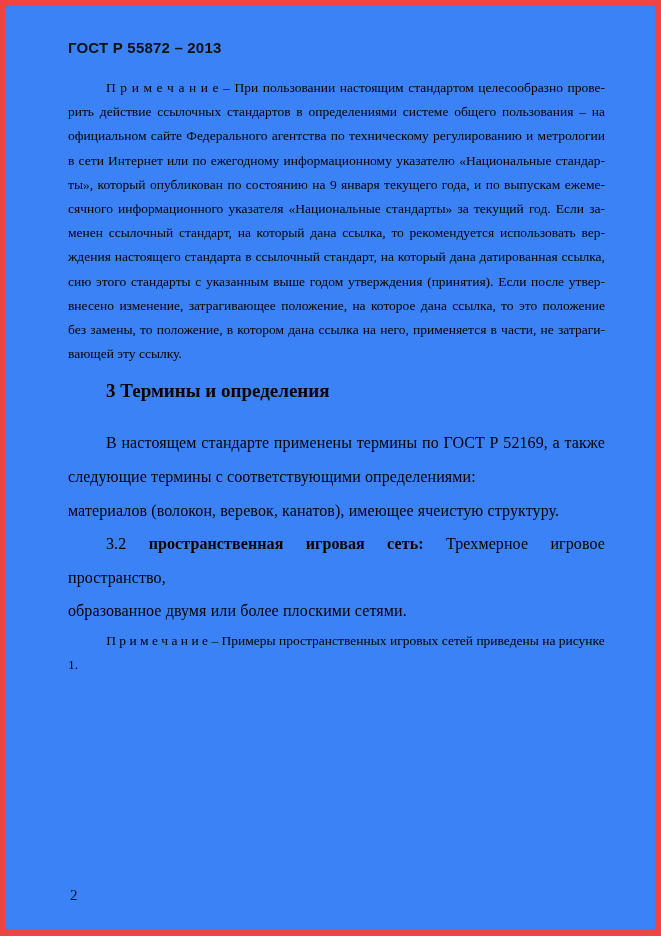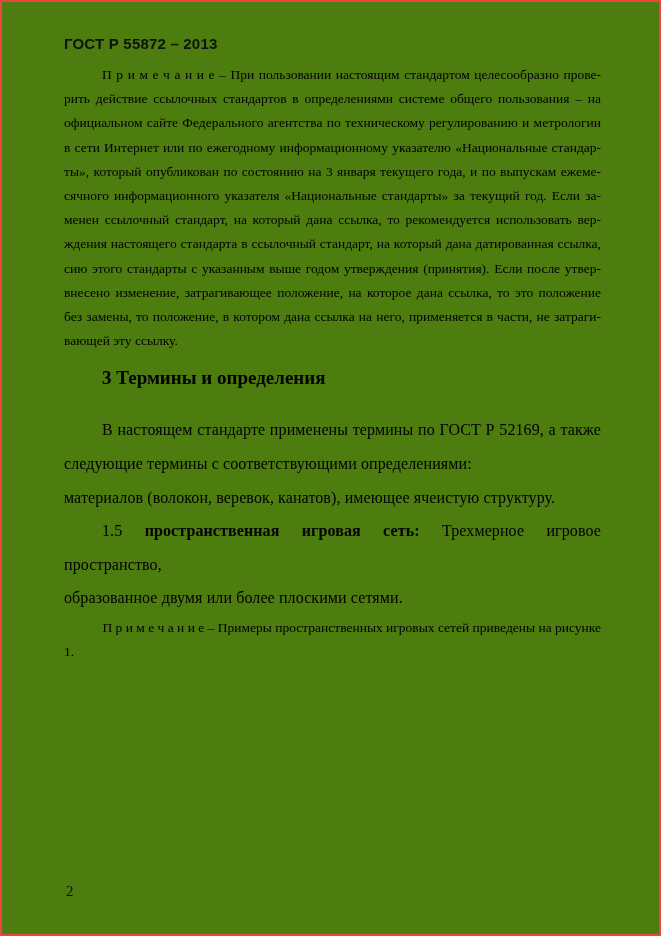--- a/index.html
+++ b/index.html
@@ -7,44 +7,44 @@
   body {
     width: 661px; height: 936px;
     font-family: "Liberation Serif", serif;
     color: #000000;
     position: relative;
     overflow: hidden;
   }
   .page {
     position: relative;
     width: 661px; height: 936px;
-    background: #4d7c0f;
-    border: 2px solid #ef4444;
+    background: #3b82f6;
+    border: 6px solid #ef4444;
   }
   .doc-header {
     position: absolute;
     top: 33px; left: 62px;
     font-family: "Liberation Sans", sans-serif;
     font-weight: bold;
     font-size: 15px;
     letter-spacing: 0.2px;
     color: #111111;
   }
   .content {
     position: absolute;
-    top: 61px; left: 62px;
+    top: 70px; left: 62px;
     width: 537px;
   }
   .line {
     text-align: justify;
     text-align-last: justify;
     white-space: normal;
   }
   .line-last {
-    text-align: right;
+    text-align: center;
     text-align-last: left;
     font-family: Liberation Serif, serif;
   }
   .line-indent { text-indent: 38px; }
   .seg-bold { font-weight: bold; }
 
   .block-note .line {
     font-size: 13.5px;
     line-height: 24.2px;
   }
@@ -74,41 +74,41 @@
 
 <div class="page" data-name="document-page">
   <div class="doc-header" data-name="document-header-title">ГОСТ Р 55872 – 2013</div>
 
   <div class="content" data-name="document-content">
       <div class="block block-note" data-name="note-references">
         <div class="line line-indent" data-name="text-line"><span>П р и м е ч а н и е – При пользовании настоящим стандартом целесообразно прове-</span></div>
         <div class="line" data-name="text-line"><span>рить действие ссылочных стандартов в определениями системе общего пользования – на</span></div>
         <div class="line" data-name="text-line"><span>официальном сайте Федерального агентства по техническому регулированию и метрологии</span></div>
         <div class="line" data-name="text-line"><span>в сети Интернет или по ежегодному информационному указателю «Национальные стандар-</span></div>
-        <div class="line" data-name="text-line"><span>ты», который опубликован по состоянию на 3 января текущего года, и по выпускам ежеме-</span></div>
+        <div class="line" data-name="text-line"><span>ты», который опубликован по состоянию на 9 января текущего года, и по выпускам ежеме-</span></div>
         <div class="line" data-name="text-line"><span>сячного информационного указателя «Национальные стандарты» за текущий год. Если за-</span></div>
         <div class="line" data-name="text-line"><span>менен ссылочный стандарт, на который дана ссылка, то рекомендуется использовать вер-</span></div>
         <div class="line" data-name="text-line"><span>ждения настоящего стандарта в ссылочный стандарт, на который дана датированная ссылка,</span></div>
         <div class="line" data-name="text-line"><span>сию этого стандарты с указанным выше годом утверждения (принятия). Если после утвер-</span></div>
         <div class="line" data-name="text-line"><span>внесено изменение, затрагивающее положение, на которое дана ссылка, то это положение</span></div>
         <div class="line" data-name="text-line"><span>без замены, то положение, в котором дана ссылка на него, применяется в части, не затраги-</span></div>
         <div class="line line-last" data-name="text-line"><span>вающей эту ссылку.</span></div>
       </div>
       <div class="block block-heading" data-name="section-heading-terms">
         <div class="line line-last line-indent" data-name="text-line"><span class="seg-bold">3 Термины и определения</span></div>
       </div>
       <div class="block block-para" data-name="terms-intro">
         <div class="line line-indent" data-name="text-line"><span>В настоящем стандарте применены термины по ГОСТ Р 52169, а также</span></div>
         <div class="line line-last" data-name="text-line"><span>следующие термины с соответствующими определениями:</span></div>
       </div>
       <div class="block block-para" data-name="term-3-1">
         <div class="line line-last" data-name="text-line"><span>материалов (волокон, веревок, канатов), имеющее ячеистую структуру.</span></div>
       </div>
       <div class="block block-para" data-name="term-3-2">
-        <div class="line line-indent" data-name="text-line"><span>1.5 </span><span class="seg-bold">пространственная игровая сеть:</span><span> Трехмерное игровое пространство,</span></div>
+        <div class="line line-indent" data-name="text-line"><span>3.2 </span><span class="seg-bold">пространственная игровая сеть:</span><span> Трехмерное игровое пространство,</span></div>
         <div class="line line-last" data-name="text-line"><span>образованное двумя или более плоскими сетями.</span></div>
       </div>
       <div class="block block-note" data-name="note-figure">
         <div class="line line-last line-indent" data-name="text-line"><span>П р и м е ч а н и е – Примеры пространственных игровых сетей приведены на рисунке 1.</span></div>
       </div>
     </div>
 
   <div class="page-number" data-name="page-number">2</div>
 </div>
 

